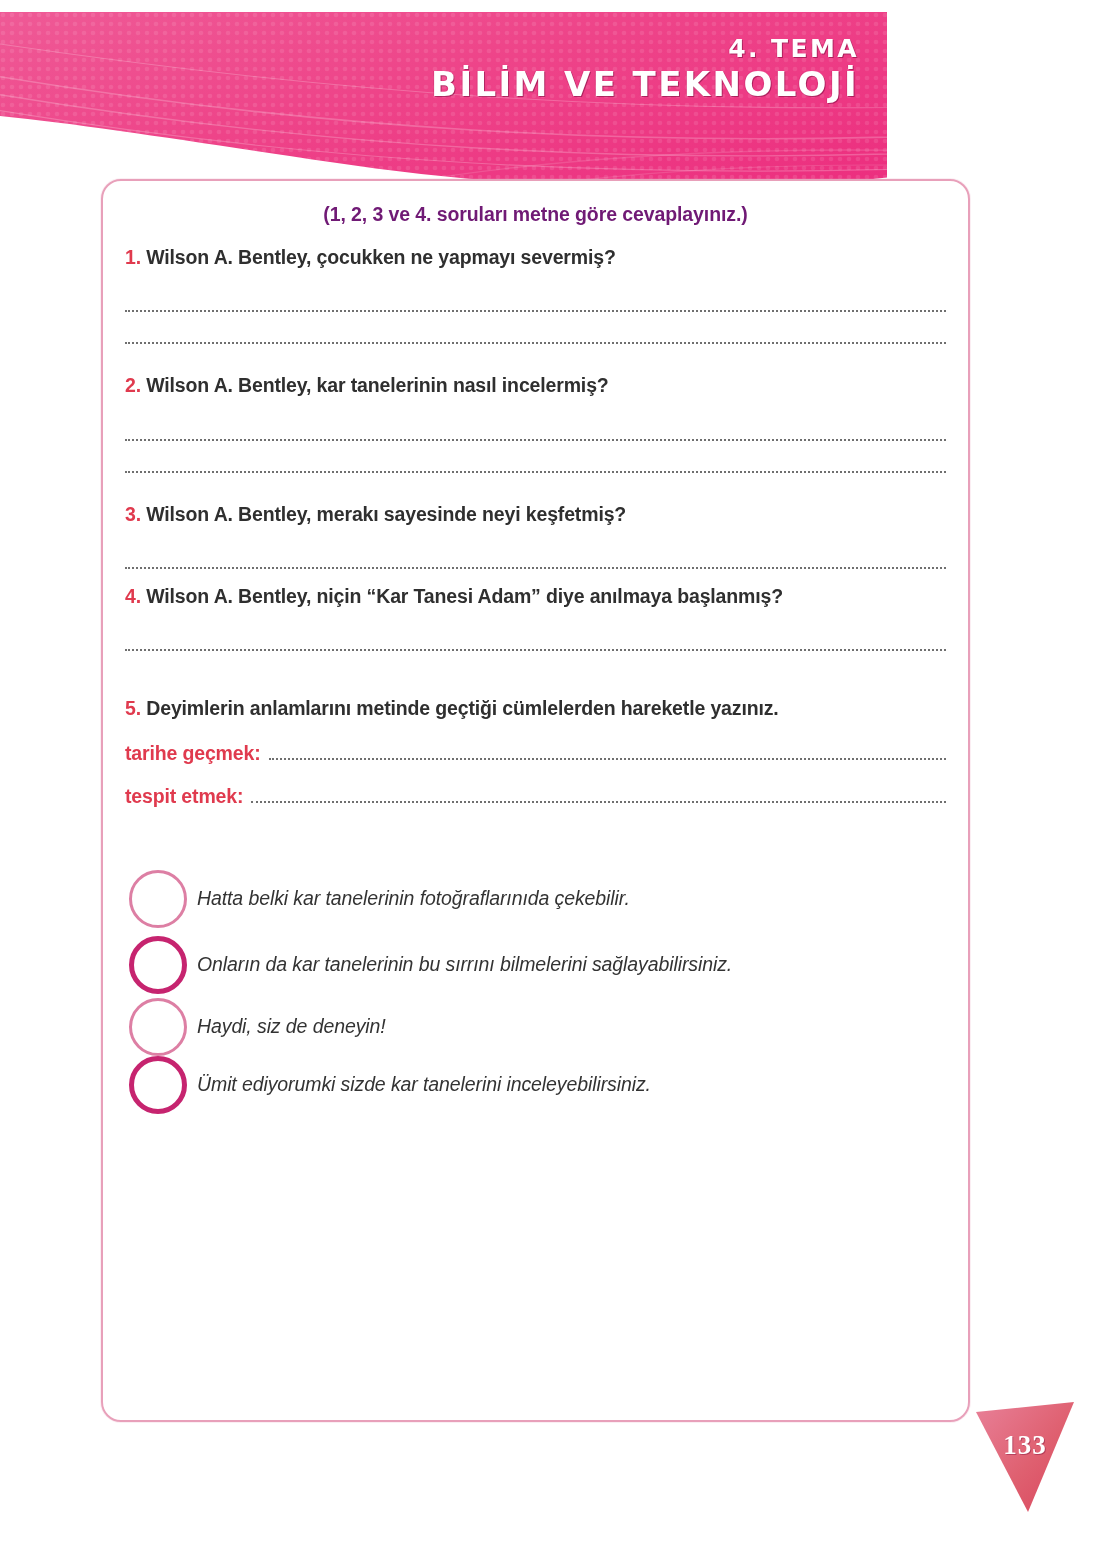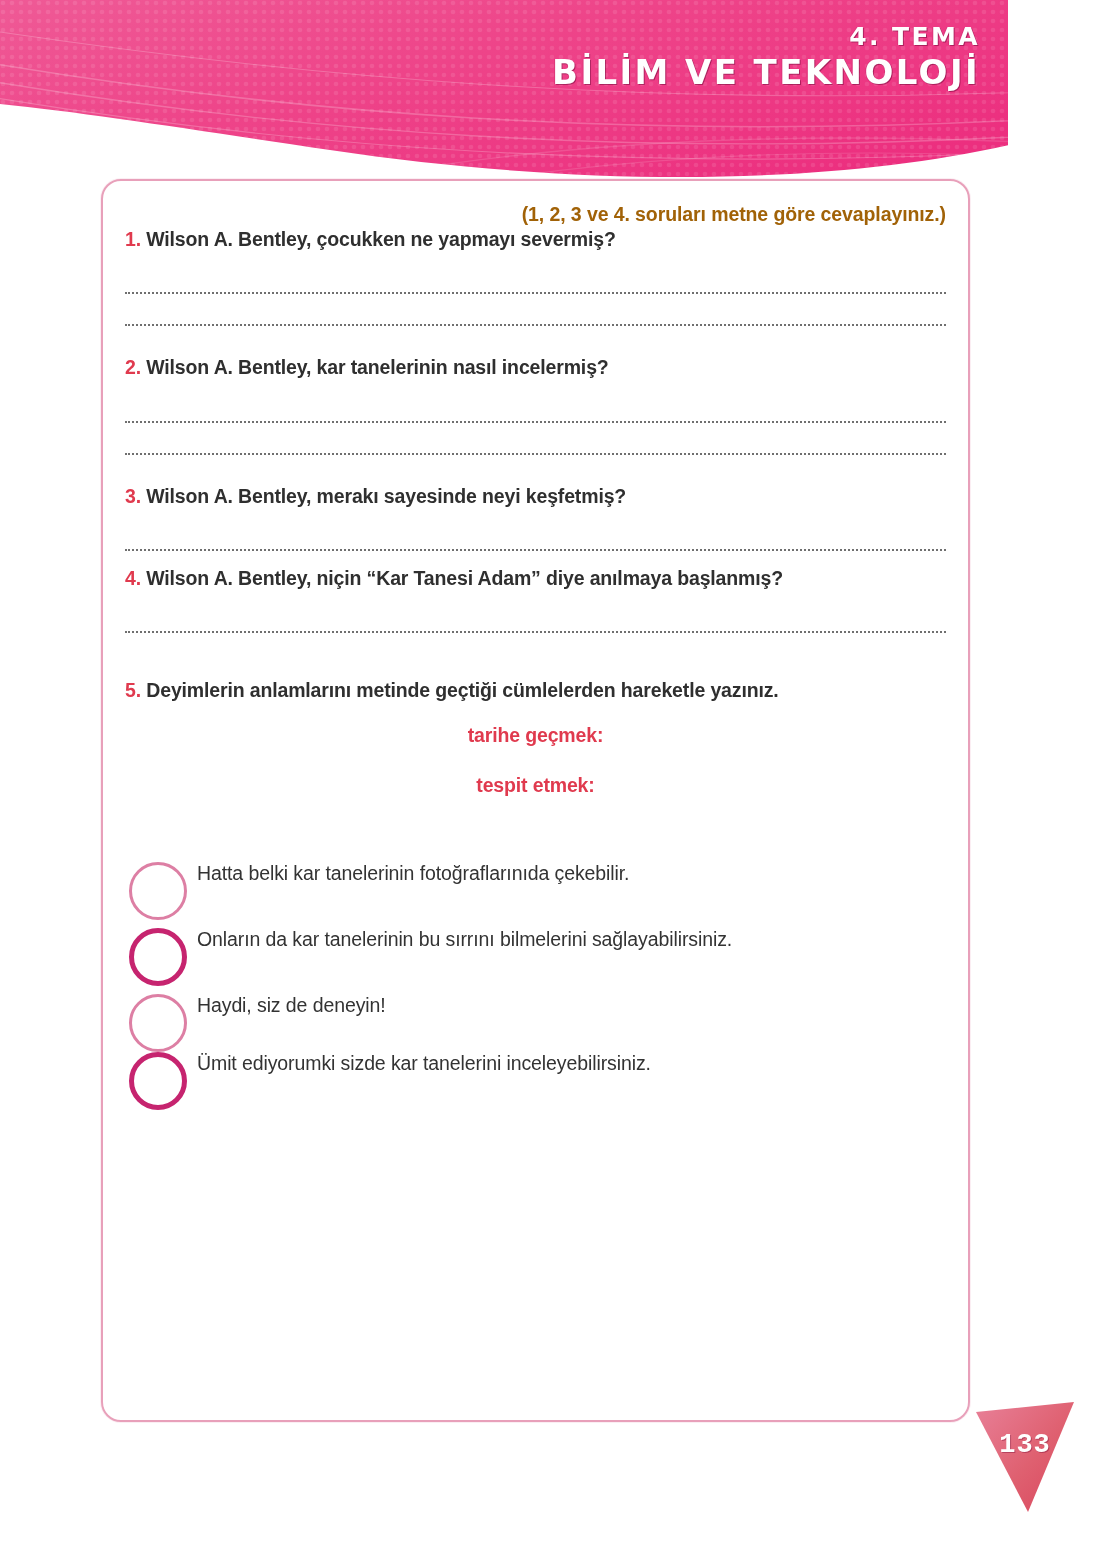--- a/index.html
+++ b/index.html
@@ -9,22 +9,22 @@
     height: 1560px;
     background: #ffffff;
     font-family: "Liberation Sans", sans-serif;
     position: relative;
     overflow: hidden;
   }
 
   
   .banner {
     position: absolute;
-    top: 0; left: 0;
-    width: 1008px;
+    top: 12px; left: 0;
+    width: 887px;
     height: 200px;
     overflow: hidden;
     z-index: 2;
   }
   .banner svg { display: block; }
 
   .banner-title {
     position: absolute;
     top: 22px;
     right: 28px;
@@ -60,27 +60,27 @@
   .inner {
     position: absolute;
     left: 22px;
     top: 16px;
     right: 22px;
     bottom: 14px;
   }
 
   
   .intro {
-    text-align: right;
-    font-size: 19.5px;
-    font-weight: bold;
-    color: #a16207;
+    text-align: center;
+    font-size: 19.5px;
+    font-weight: bold;
+    color: #701a75;
     letter-spacing: -0.1px;
     margin-top: 6px;
-    margin-bottom: 0;
+    margin-bottom: 18px;
   }
 
   .q {
     font-size: 19.5px;
     font-weight: bold;
     color: #2f2f2f;
     letter-spacing: -0.15px;
     line-height: 1.35;
     margin-bottom: 10px;
   }
@@ -92,25 +92,24 @@
     margin: 0 0 0 0;
     width: 100%;
   }
   .gap-a { height: 30px; }
   .gap-b { height: 28px; }
 
   
   .q5-wrap { margin-top: 44px; }
   .idiom {
     display: flex;
-    align-items: center;
+    align-items: flex-end;
     margin-top: 20px;
     font-size: 19.5px;
     font-weight: bold;
-    flex-direction: column;
   }
   .idiom .label {
     color: #e03a4e;
     white-space: nowrap;
     letter-spacing: -0.15px;
   }
   .idiom .fill {
     flex: 1;
     border-bottom: 2px dotted #6f6f6f;
     margin-left: 8px;
@@ -125,23 +124,24 @@
     font-weight: bold;
     color: #2f2f2f;
     line-height: 1.95;
     letter-spacing: -0.15px;
   }
   .q6-text .num { color: #e03a4e; }
 
   .options { margin-top: 22px; }
   .opt {
     display: flex;
-    align-items: flex-start;
+    align-items: center;
     height: 66px;
     position: relative;
+    font-style: italic;
   }
   .opt .bubble {
     width: 58px;
     height: 58px;
     border-radius: 50%;
     flex: 0 0 58px;
     margin-left: 4px;
   }
   .opt .bubble.light {
     border: 3px solid #dd7fa4;
@@ -166,21 +166,21 @@
     width: 110px;
     height: 118px;
     z-index: 4;
   }
   .pagenum .num-label {
     position: absolute;
     top: 30px;
     left: 0;
     width: 110px;
     text-align: center;
-    font-family: Liberation Mono, monospace;
+    font-family: Liberation Serif, serif;
     font-weight: bold;
     font-size: 27px;
     letter-spacing: 1px;
     color: #ffffff;
     text-shadow: 1px 1px 0 rgba(130,20,60,.45);
   }
 </style>
 </head>
 <body>
 

